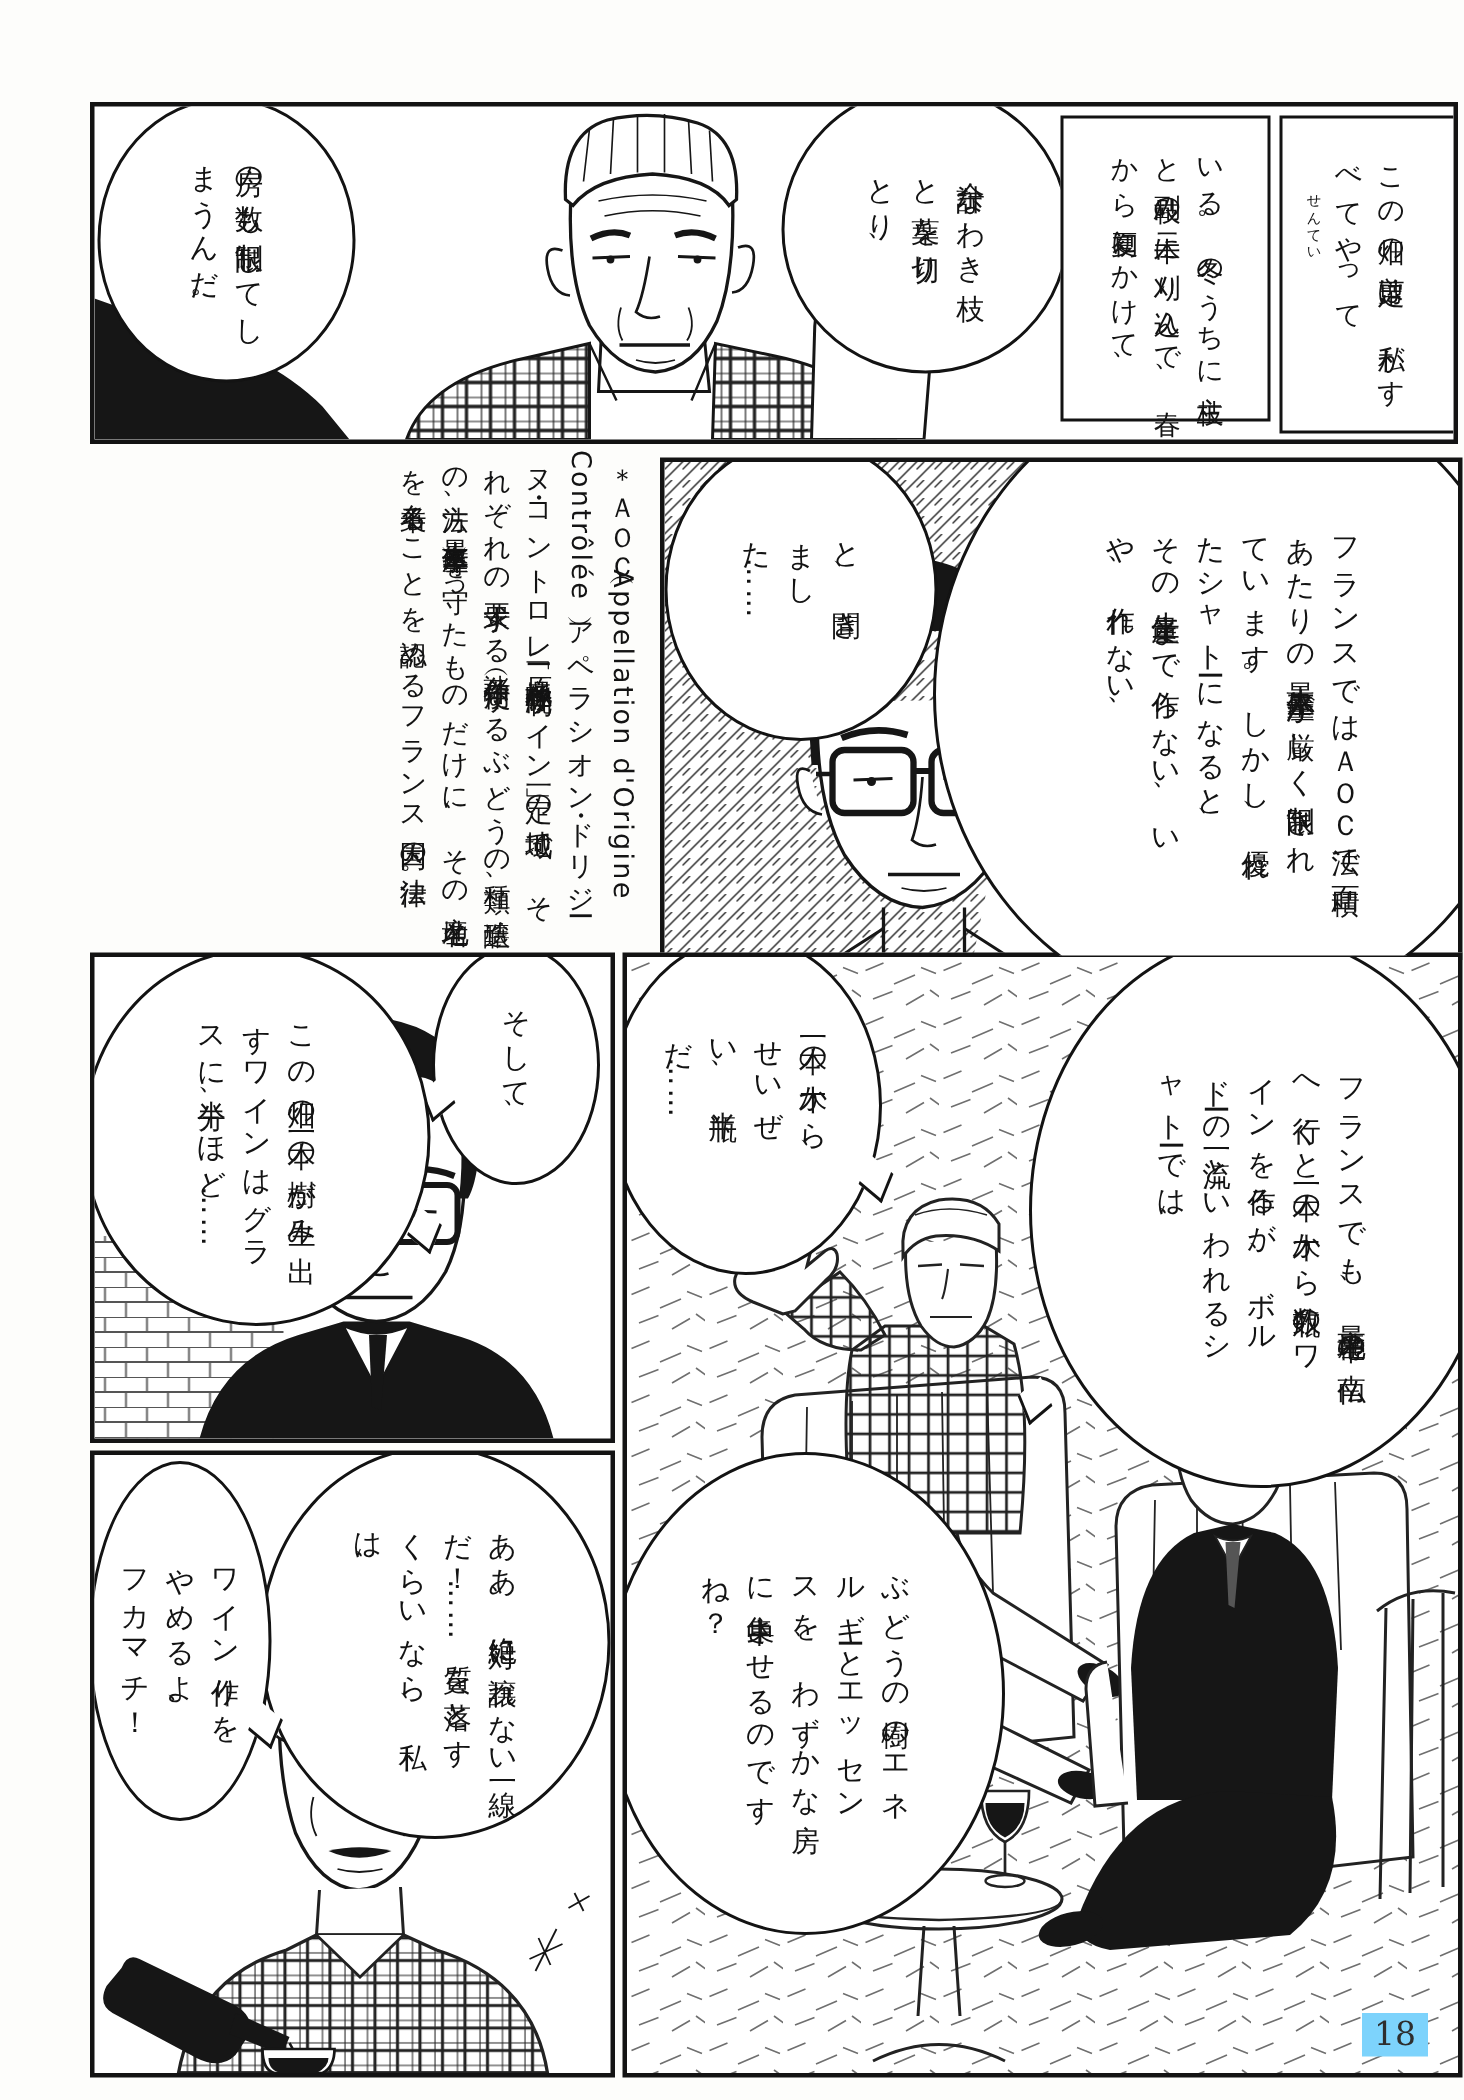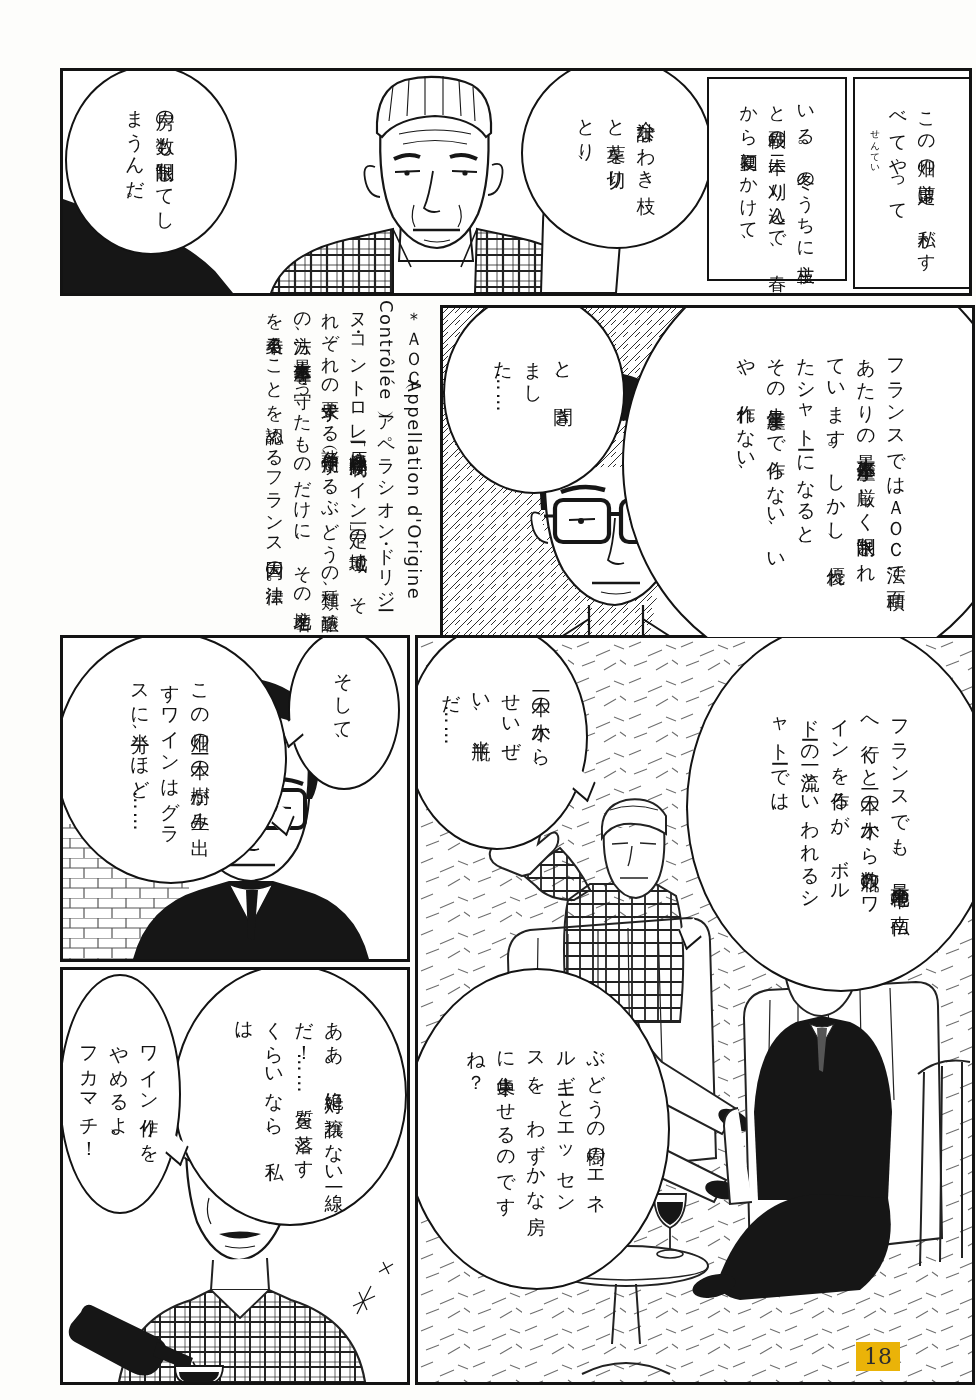--- a/index.html
+++ b/index.html
@@ -87,23 +87,23 @@
   .b-essence{ left:-14px; top:330px; width:266px; height:322px; }
   .b-essence .vtext { height:182px; }
 
   
   .b-line { left:110px; top:-6px; width:234px; height:262px; }
   .b-line .vtext { height:174px; }
   .b-quit { left:-4px; top:4px; width:122px; height:240px; }
   .b-quit .vtext { height:122px; }
 
   .pageno {
-    position:absolute; left:856px; top:1342px; z-index:6;
+    position:absolute; left:908px; top:1342px; z-index:6;
     font-family:"DejaVu Serif","Liberation Serif",serif;
-    font-size:22px; color:#2e2e2e; background:#eab308; padding:2px 8px;
+    font-size:22px; color:#2e2e2e; background:#7dd3fc; padding:2px 8px;
   }
 </style>
 </head>
 <body>
 
 <div class="page">
 
   <section class="panel panel1">
     <svg class="art" width="906" height="222" viewBox="0 0 906 222">
       <defs>

